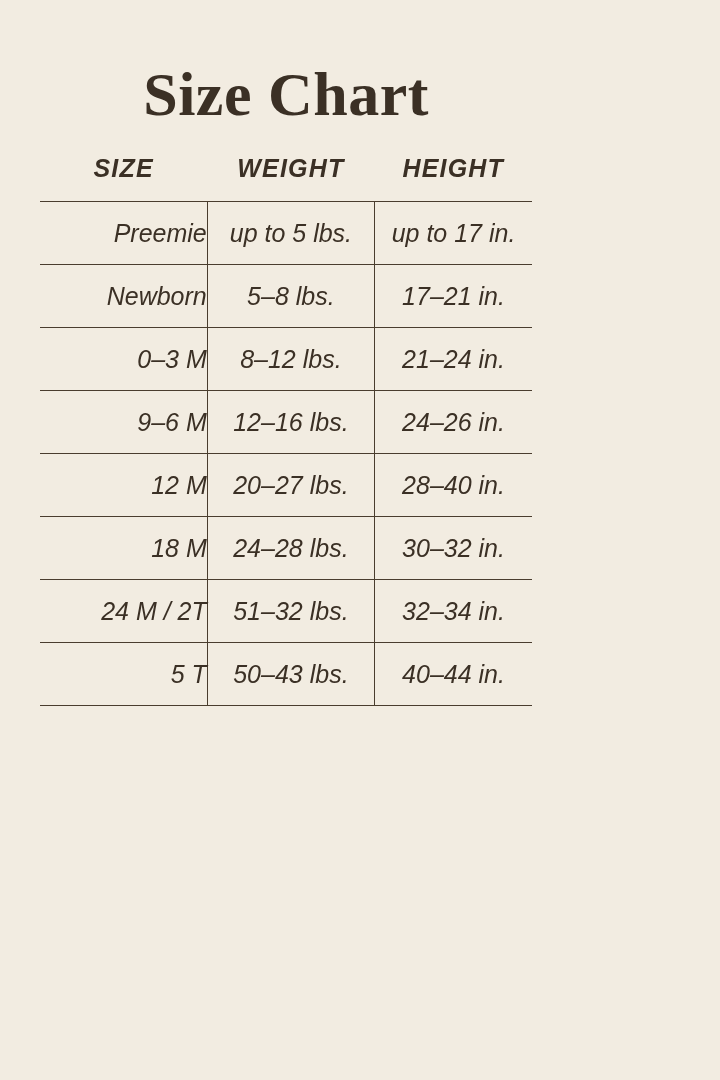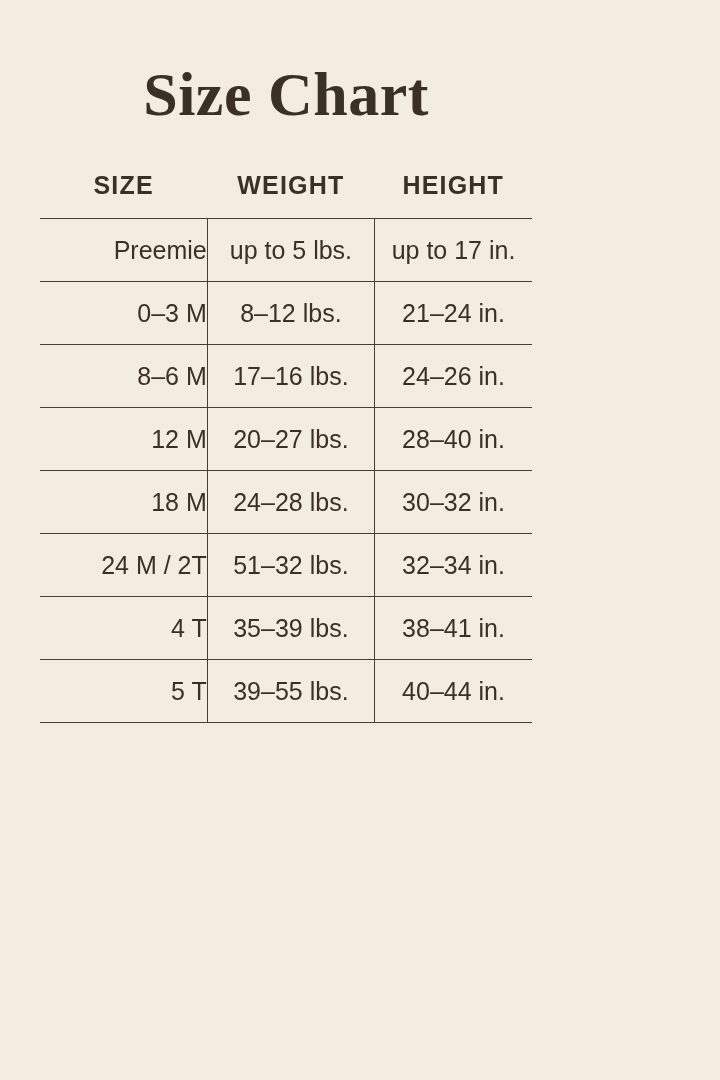--- a/index.html
+++ b/index.html
@@ -28,22 +28,23 @@
     font-size: 62px;
     letter-spacing: 0.5px;
     color: #3b3025;
     margin: 0;
     padding-top: 60px;
     line-height: 1.1;
   }
   table.size-chart {
     width: 100%;
     border-collapse: collapse;
-    margin-top: 37px;
+    margin-top: 20px;
     table-layout: fixed;
+    font-style: italic;
   }
   table.size-chart col.c1 { width: 34%; }
   table.size-chart col.c2 { width: 34%; }
   table.size-chart col.c3 { width: 32%; }
 
   table.size-chart thead th {
     font-family: "Liberation Sans", sans-serif;
     font-weight: bold;
     font-size: 25px;
     letter-spacing: 1.2px;
@@ -93,50 +94,50 @@
         <th>HEIGHT</th>
       </tr>
     </thead>
     <tbody>
       <tr>
         <td class="col-size">Preemie</td>
         <td class="col-weight">up to 5 lbs.</td>
         <td class="col-height">up to 17 in.</td>
       </tr>
       <tr>
+        <td class="col-size">Newborn</td>
+        <td class="col-weight">5–8 lbs.</td>
+        <td class="col-height">17–21 in.</td>
+      </tr>
+      <tr>
         <td class="col-size">0–3 M</td>
         <td class="col-weight">8–12 lbs.</td>
         <td class="col-height">21–24 in.</td>
       </tr>
       <tr>
-        <td class="col-size">8–6 M</td>
-        <td class="col-weight">17–16 lbs.</td>
+        <td class="col-size">9–6 M</td>
+        <td class="col-weight">12–16 lbs.</td>
         <td class="col-height">24–26 in.</td>
       </tr>
       <tr>
         <td class="col-size">12 M</td>
         <td class="col-weight">20–27 lbs.</td>
         <td class="col-height">28–40 in.</td>
       </tr>
       <tr>
         <td class="col-size">18 M</td>
         <td class="col-weight">24–28 lbs.</td>
         <td class="col-height">30–32 in.</td>
       </tr>
       <tr>
         <td class="col-size">24 M / 2T</td>
         <td class="col-weight">51–32 lbs.</td>
         <td class="col-height">32–34 in.</td>
       </tr>
       <tr>
-        <td class="col-size">4 T</td>
-        <td class="col-weight">35–39 lbs.</td>
-        <td class="col-height">38–41 in.</td>
-      </tr>
-      <tr>
         <td class="col-size">5 T</td>
-        <td class="col-weight">39–55 lbs.</td>
+        <td class="col-weight">50–43 lbs.</td>
         <td class="col-height">40–44 in.</td>
       </tr>
     </tbody>
   </table>
 
 </div>
 
 </body></html>

